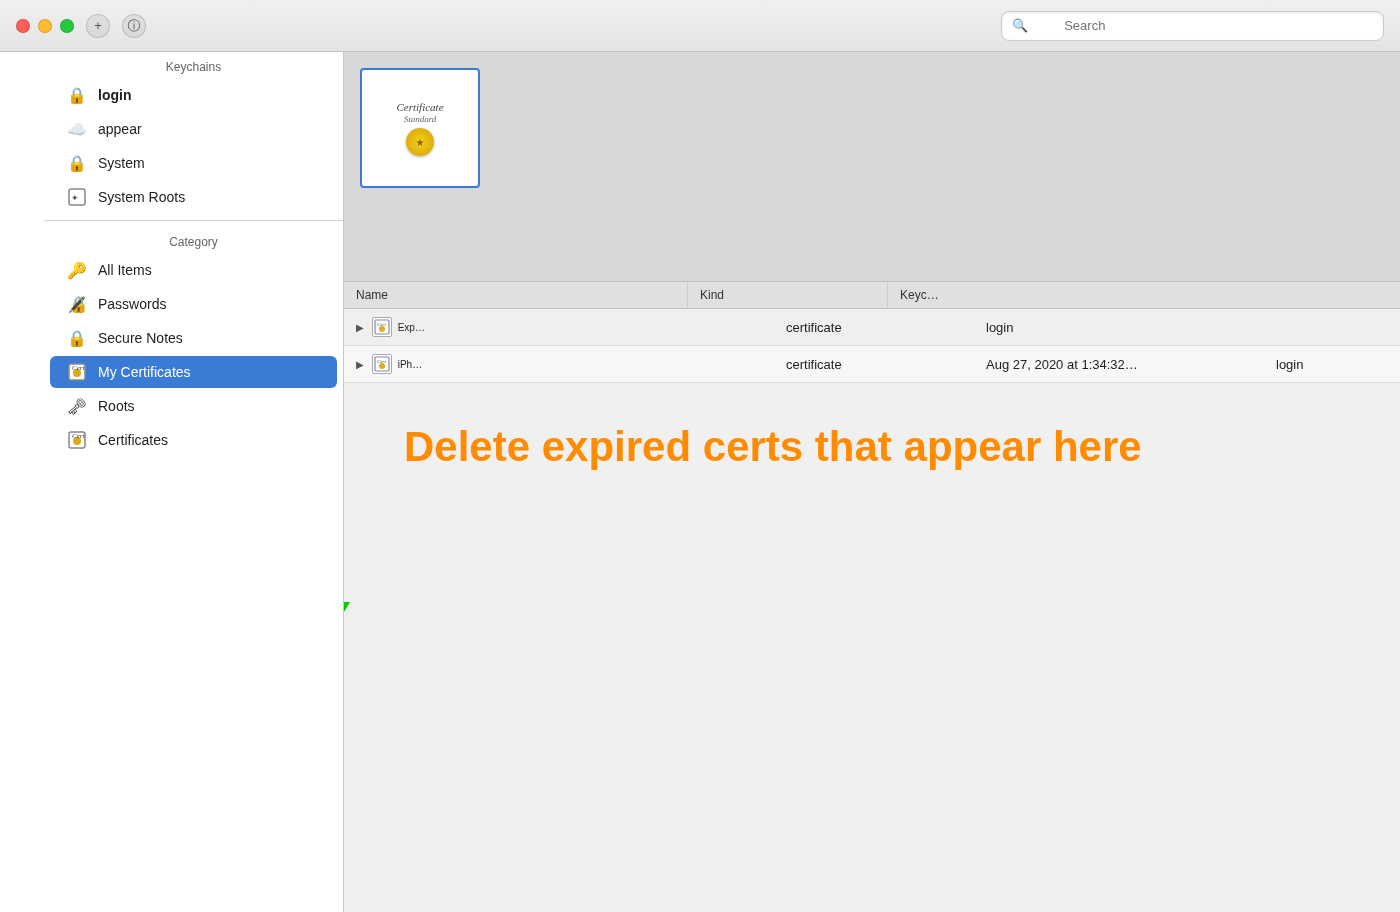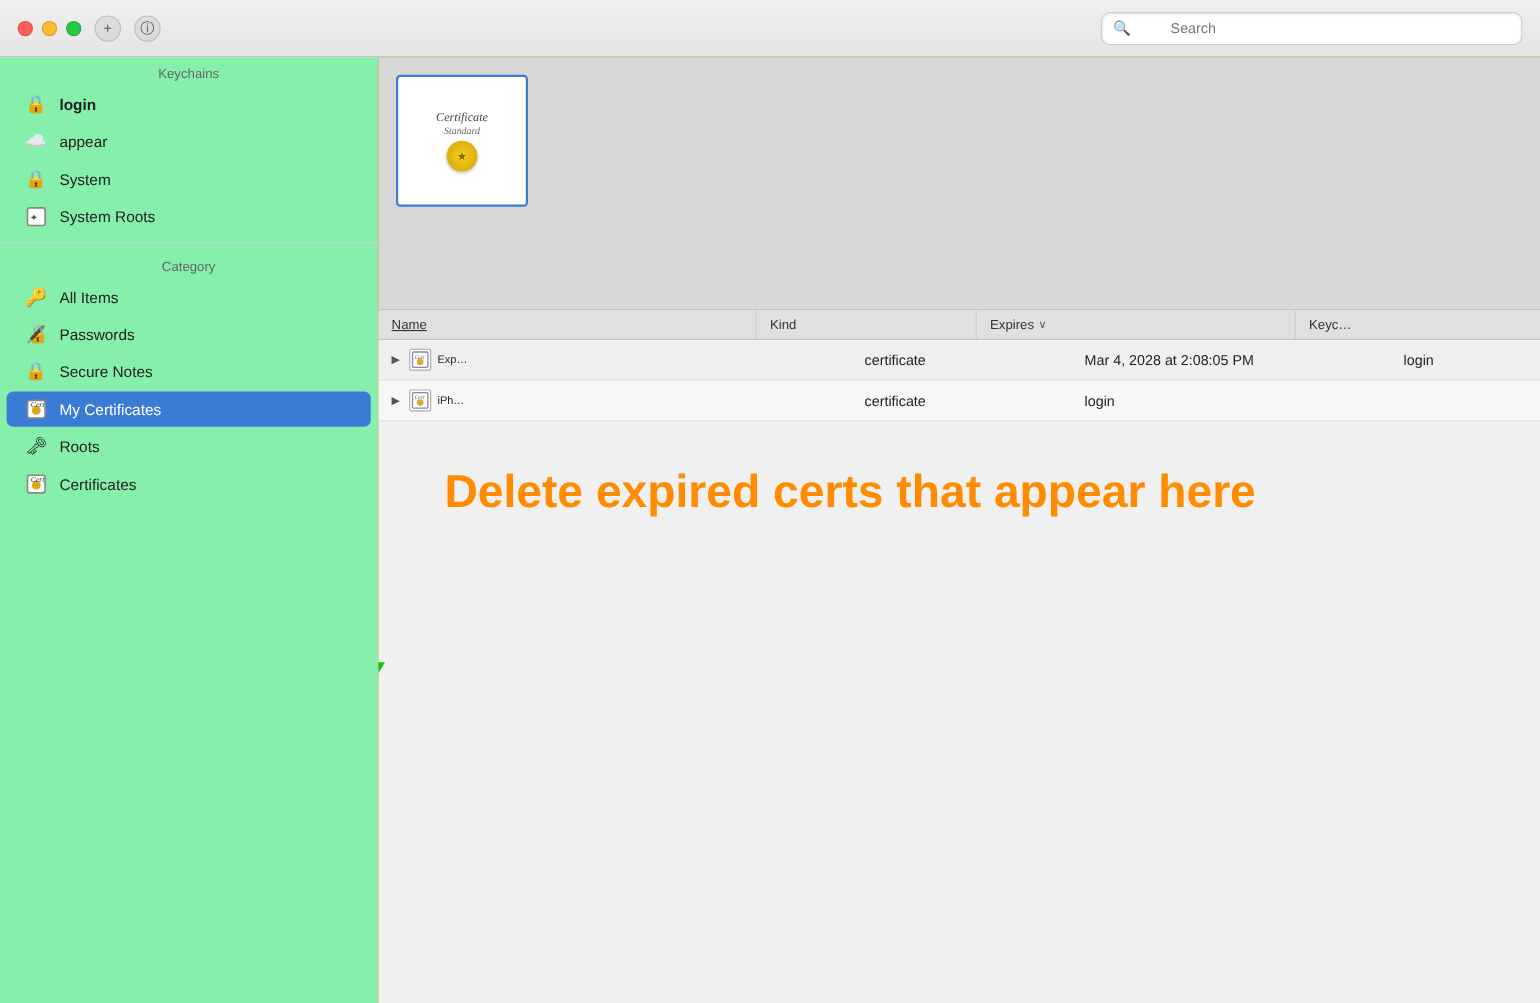--- a/index.html
+++ b/index.html
@@ -90,25 +90,26 @@
     .main-content {
       display: flex;
       flex: 1;
       overflow: hidden;
     }
 
     
     .sidebar {
       width: 344px;
       min-width: 344px;
-      background: #86efac;
+      background: #ffffff;
       border-right: 1px solid #c8c8c8;
       display: flex;
       flex-direction: column;
       overflow-y: auto;
+      padding-left: 44px;
     }
     .sidebar-section-header {
       font-size: 12px;
       color: #666;
       font-weight: 500;
       padding: 8px 16px 4px;
       text-align: center;
     }
     .sidebar-item {
       display: flex;
@@ -235,21 +236,21 @@
       font-size: 12px;
       font-weight: 500;
       color: #333;
       display: flex;
       align-items: center;
       gap: 4px;
       cursor: pointer;
       border-right: 1px solid #ccc;
     }
     .th:last-child { border-right: none; }
-    .th-name { width: 344px; text-decoration: underline; }
+    .th-name { width: 344px; }
     .th-kind { width: 200px; }
     .th-expires { width: 290px; }
     .th-keychain { flex: 1; }
     .sort-arrow { font-size: 10px; color: #555; }
 
     .table-row {
       display: flex;
       align-items: center;
       border-bottom: 1px solid #ddd;
       background: #f7f7f7;
@@ -415,67 +416,63 @@
     </div>
 
     <div class="table-area">
       <div class="table-header">
         <div class="th th-name">
           <span>Name</span>
         </div>
         <div class="th th-kind">
           <span>Kind</span>
         </div>
-        <div class="th th-expires">
-          <span>Expires</span>
-          <span class="sort-arrow">∨</span>
-        </div>
         <div class="th th-keychain">
           <span>Keyc…</span>
         </div>
       </div>
 
       <div class="table-row">
         <div class="td td-name">
           <span class="row-expander">▶</span>
           <div class="row-icon">
             <svg width="16" height="16" viewBox="0 0 16 16">
               <rect x="1" y="1" width="14" height="14" rx="1" fill="white" stroke="#88a" stroke-width="1.2"></rect>
               <circle cx="8" cy="10" r="3" fill="#d4a000" opacity="0.85"></circle>
               <text x="3" y="7" font-size="5" fill="#555" font-family="serif" font-style="italic">Cert</text>
             </svg>
           </div>
           <span class="row-name-text">Exp…</span>
         </div>
         <div class="td td-kind">
           <span>certificate</span>
         </div>
-        <div class="td td-expires">
-          <span>Mar 4, 2028 at 2:08:05 PM</span>
-        </div>
         <div class="td td-keychain">
           <span>login</span>
         </div>
       </div>
 
       <div class="table-row">
         <div class="td td-name">
           <span class="row-expander">▶</span>
           <div class="row-icon">
             <svg width="16" height="16" viewBox="0 0 16 16">
               <rect x="1" y="1" width="14" height="14" rx="1" fill="white" stroke="#88a" stroke-width="1.2"></rect>
               <circle cx="8" cy="10" r="3" fill="#d4a000" opacity="0.85"></circle>
               <text x="3" y="7" font-size="5" fill="#555" font-family="serif" font-style="italic">Cert</text>
             </svg>
           </div>
           <span class="row-name-text">iPh…</span>
         </div>
         <div class="td td-kind">
           <span>certificate</span>
         </div>
+        <div class="td td-expires">
+          <span>Aug 27, 2020 at 1:34:32…</span>
+        </div>
         <div class="td td-keychain">
           <span>login</span>
         </div>
       </div>
 
       <div class="annotation-area" style="padding: 40px 60px;">
         <div class="annotation-text">Delete expired certs that appear here</div>
       </div>
 
       <div style="height: 200px;"></div>

